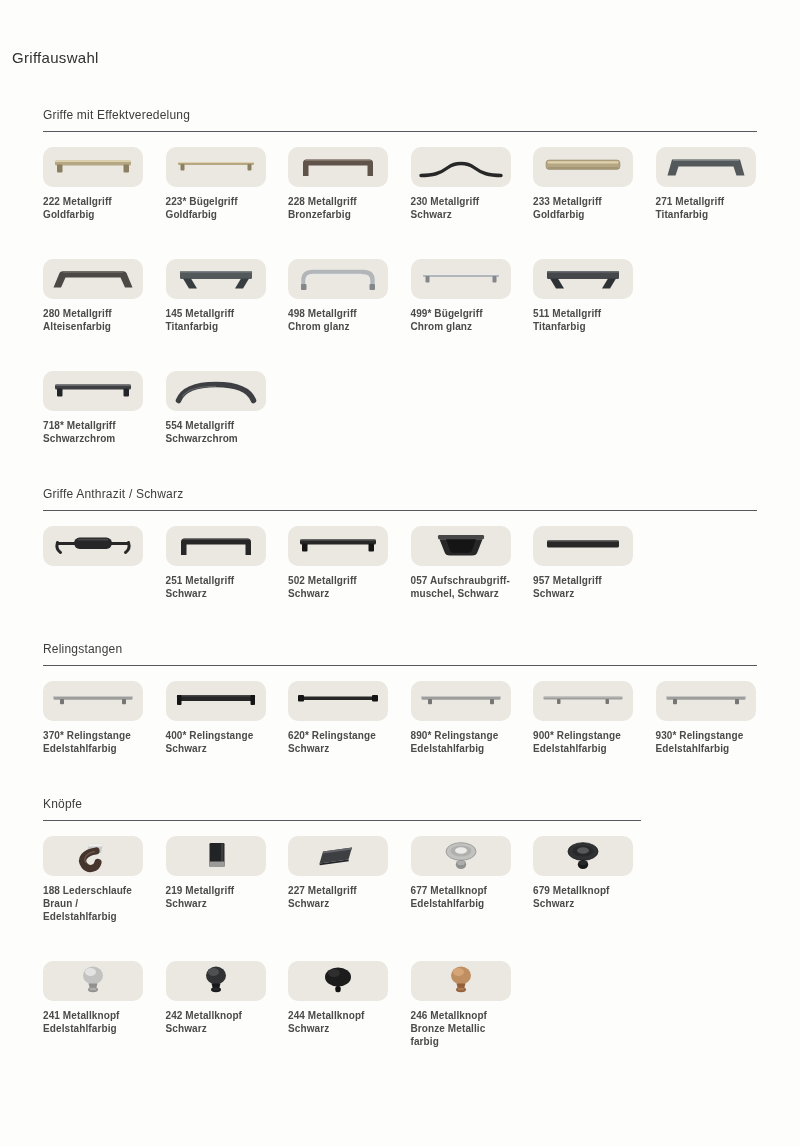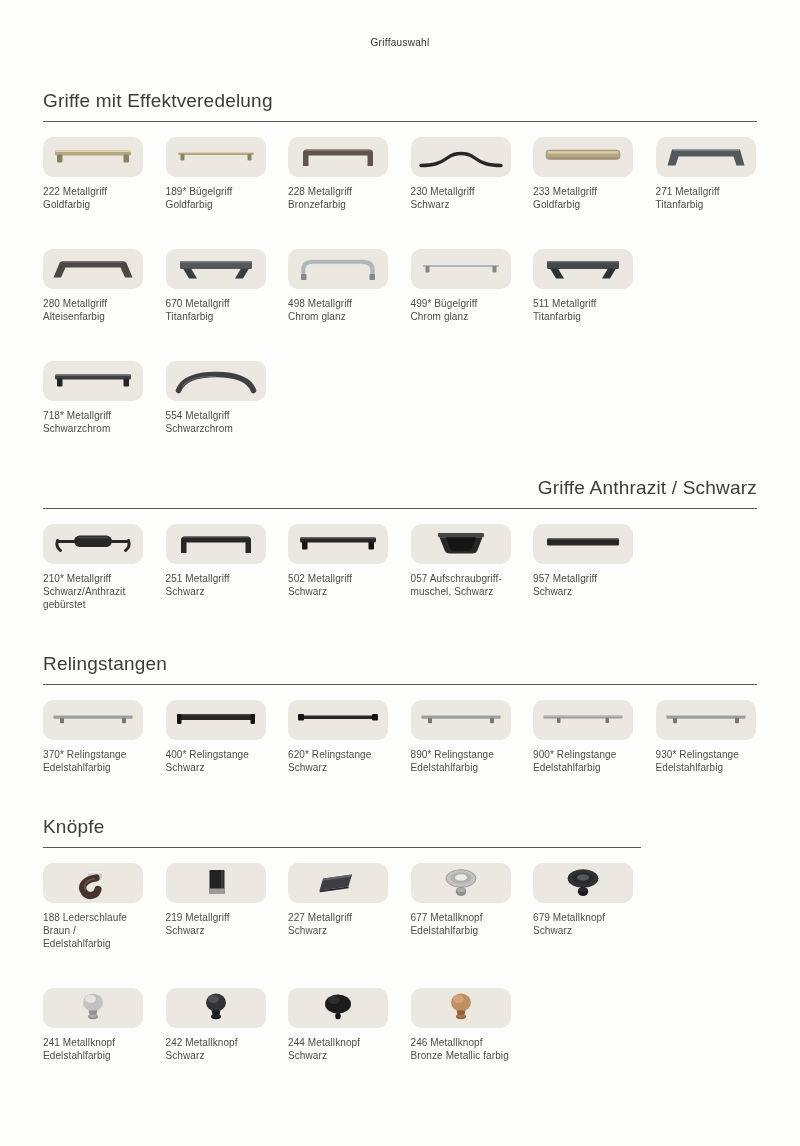--- a/index.html
+++ b/index.html
@@ -3,41 +3,40 @@
 <meta charset="utf-8">
 <style>
   html,body{margin:0;padding:0;}
   body{
     width:800px;height:1146px;overflow:hidden;
     background:#fdfdfb;
     font-family:"Liberation Sans", sans-serif;
     -webkit-font-smoothing:antialiased;
   }
   .page-title{
-    margin:0;padding-top:37px;
-    text-align:center;
-    font-size:10px;font-weight:400;letter-spacing:.3px;
+    margin:12px;padding-top:37px;
+    font-size:15px;font-weight:400;letter-spacing:.3px;
     color:#303030;
   }
   .content{width:714px;margin-left:43px;}
   .section-title{
     margin:42px 0 0 0;
     padding-bottom:9px;
-    font-size:19px;font-weight:400;letter-spacing:.2px;
+    font-size:12px;font-weight:400;letter-spacing:.2px;
     color:#3c3c3c;
     border-bottom:1px solid #58585c;
   }
   .grid{
     display:grid;
     grid-template-columns:repeat(6,101px);
     column-gap:21.5px;
     margin-top:15px;
     margin-bottom:38px;
   }
-  .card{width:100px;cursor:pointer;}
+  .card{width:100px;cursor:pointer;font-weight:bold;}
   .tile{
     width:100px;height:40px;
     background:#ebe8e2;
     border-radius:10px;
     display:flex;align-items:center;justify-content:center;
   }
   .tile svg{width:100px;height:40px;display:block;}
   .label{
     margin-top:8px;
     font-size:10px;line-height:13px;letter-spacing:.1px;
@@ -66,21 +65,21 @@
       </div>
       <div class="card">
         <div class="tile">
           <svg viewBox="0 0 100 40">
     <rect x="12" y="15" width="76" height="3" rx="1.2" fill="#b5a784"></rect>
     <rect x="12" y="15" width="76" height="1" rx="0.5" fill="#ded2ac"></rect>
     <rect x="14.5" y="17" width="4" height="6.5" rx="0.8" fill="#8c8062"></rect>
     <rect x="81.5" y="17" width="4" height="6.5" rx="0.8" fill="#8c8062"></rect>
           </svg>
         </div>
-        <div class="label">189* Bügelgriff
+        <div class="label">223* Bügelgriff
 Goldfarbig</div>
       </div>
       <div class="card">
         <div class="tile">
           <svg viewBox="0 0 100 40">
     <path d="M15 29 V16 Q15 12.5 18.5 12.5 H81.5 Q85 12.5 85 16 V29 H79.5 V18.5 H20.5 V29 Z" fill="#60544a"></path>
     <rect x="17" y="12.8" width="66" height="1.3" rx="0.6" fill="#83756a"></rect>
           </svg>
         </div>
         <div class="label">228 Metallgriff
@@ -130,21 +129,21 @@
       </div>
       <div class="card">
         <div class="tile">
           <svg viewBox="0 0 100 40">
     <rect x="14" y="12" width="72" height="8" rx="1.5" fill="#53585a"></rect>
     <rect x="14" y="12" width="72" height="1.6" rx="0.8" fill="#7c8284"></rect>
     <polygon points="17,19.5 25,19.5 31,29.5 23,29.5" fill="#383d3f"></polygon>
     <polygon points="75,19.5 83,19.5 77,29.5 69,29.5" fill="#383d3f"></polygon>
           </svg>
         </div>
-        <div class="label">670 Metallgriff
+        <div class="label">145 Metallgriff
 Titanfarbig</div>
       </div>
       <div class="card">
         <div class="tile">
           <svg viewBox="0 0 100 40">
     <path d="M15.5 28 V21 Q15.5 13 25 13 H75 Q84.5 13 84.5 21 V28" fill="none" stroke="#b3b6b8" stroke-width="4.4" stroke-linecap="round"></path>
     <path d="M18 26 V21 Q18 15.2 25 15.2 H74" fill="none" stroke="#e8eaeb" stroke-width="1.1"></path>
     <rect x="13" y="25" width="5.5" height="6" rx="1" fill="#838789"></rect>
     <rect x="81.5" y="25" width="5.5" height="6" rx="1" fill="#838789"></rect>
           </svg>
@@ -194,35 +193,32 @@
         <div class="tile">
           <svg viewBox="0 0 100 40">
     <path d="M12.5 29.5 C17 18 30 13.5 50 13.5 C70 13.5 83 18 87.5 29.5" fill="none" stroke="#3e3f42" stroke-width="5.6" stroke-linecap="round"></path>
     <path d="M16.5 25.5 C21.5 17.5 33 15.2 50 15.2" fill="none" stroke="#65676b" stroke-width="1.1"></path>
           </svg>
         </div>
         <div class="label">554 Metallgriff
 Schwarzchrom</div>
       </div>
     </div>
-    <h2 class="section-title" style="width: 714px; text-align: right;">Griffe Anthrazit / Schwarz</h2>
+    <h2 class="section-title" style="width: 714px;">Griffe Anthrazit / Schwarz</h2>
     <div class="grid">
       <div class="card">
         <div class="tile">
           <svg viewBox="0 0 100 40">
     <path d="M13 17.5 H87" stroke="#272727" stroke-width="3"></path>
     <path d="M14.5 16.5 Q12.5 23 17.5 26.5" stroke="#272727" stroke-width="3" fill="none" stroke-linecap="round"></path>
     <path d="M85.5 16.5 Q87.5 23 82.5 26.5" stroke="#272727" stroke-width="3" fill="none" stroke-linecap="round"></path>
     <rect x="31" y="11.5" width="38" height="11.5" rx="5.7" fill="#272727"></rect>
     <rect x="34.5" y="12.8" width="31" height="1.6" rx="0.8" fill="#474747"></rect>
           </svg>
         </div>
-        <div class="label">210* Metallgriff
-Schwarz/Anthrazit
-gebürstet</div>
       </div>
       <div class="card">
         <div class="tile">
           <svg viewBox="0 0 100 40">
     <path d="M15 29 V16 Q15 12.5 18.5 12.5 H81.5 Q85 12.5 85 16 V29 H79.5 V18.5 H20.5 V29 Z" fill="#272727"></path>
     <rect x="17" y="12.8" width="66" height="1.3" rx="0.6" fill="#474747"></rect>
           </svg>
         </div>
         <div class="label">251 Metallgriff
 Schwarz</div>

